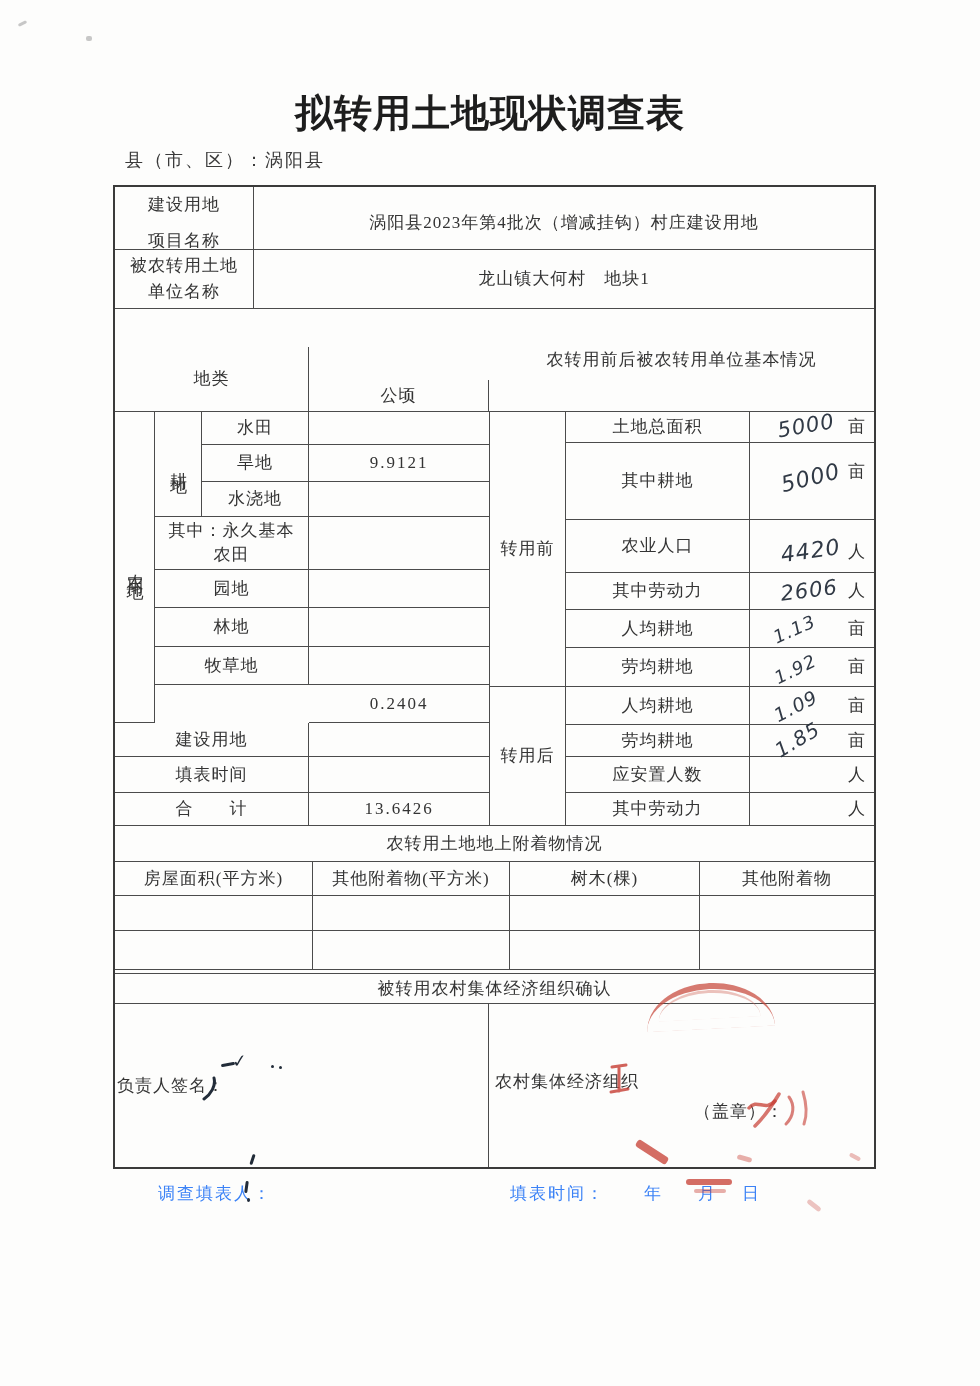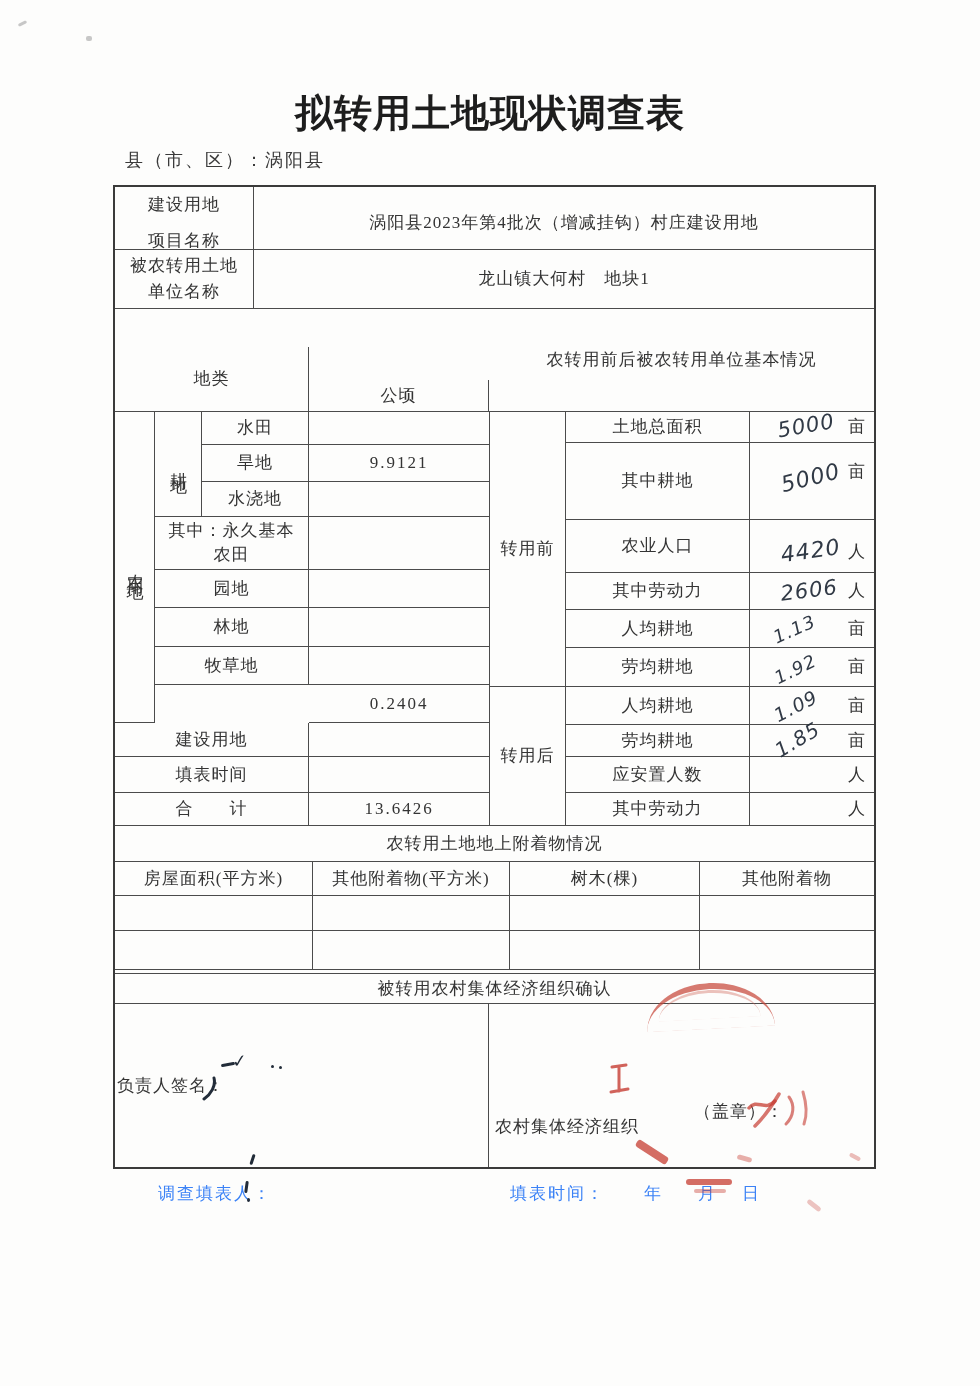--- a/index.html
+++ b/index.html
@@ -64,21 +64,21 @@
     font-style:italic;font-weight:500;color:var(--ink);
     letter-spacing:1px;white-space:nowrap;opacity:.93;
   }
   .att-header{height:36px;border-bottom:1px solid var(--ln);}
   .att{display:grid;grid-template-columns:198px 197px 190px 1fr;grid-template-rows:34px 35px 38px;border-bottom:1px solid var(--ln);}
   .gap{height:3px;}
   .conf-header{height:31px;border-top:1px solid var(--ln);border-bottom:1px solid var(--ln);}
   .conf-body{display:grid;grid-template-columns:374px 1fr;height:163px;}
   .conf-left{justify-content:flex-start;padding-left:2px;position:relative;}
   .conf-right{position:relative;display:block;}
-  .org-label{position:absolute;left:6px;top:66px;font-size:17px;letter-spacing:1px;margin-top:45px;}
+  .org-label{position:absolute;left:6px;top:66px;font-size:17px;letter-spacing:1px;}
   .seal-label{position:absolute;left:205px;top:96px;font-size:17px;letter-spacing:1px;}
   
   .footer-item{position:absolute;font-size:17px;letter-spacing:2px;color:#3b82f6;}
   
   .stamp{position:absolute;pointer-events:none;}
   .arc1{left:646px;top:983px;width:128px;height:40px;
     border-top:6px solid rgba(198,70,58,.72);border-radius:50%/100% 100% 0 0;transform:rotate(-3deg);}
   .arc2{left:658px;top:990px;width:102px;height:26px;
     border-top:3px solid rgba(205,95,82,.38);border-radius:50%/100% 100% 0 0;transform:rotate(-3deg);}
   .bar{position:absolute;background:rgba(198,60,50,.75);border-radius:3px;}

